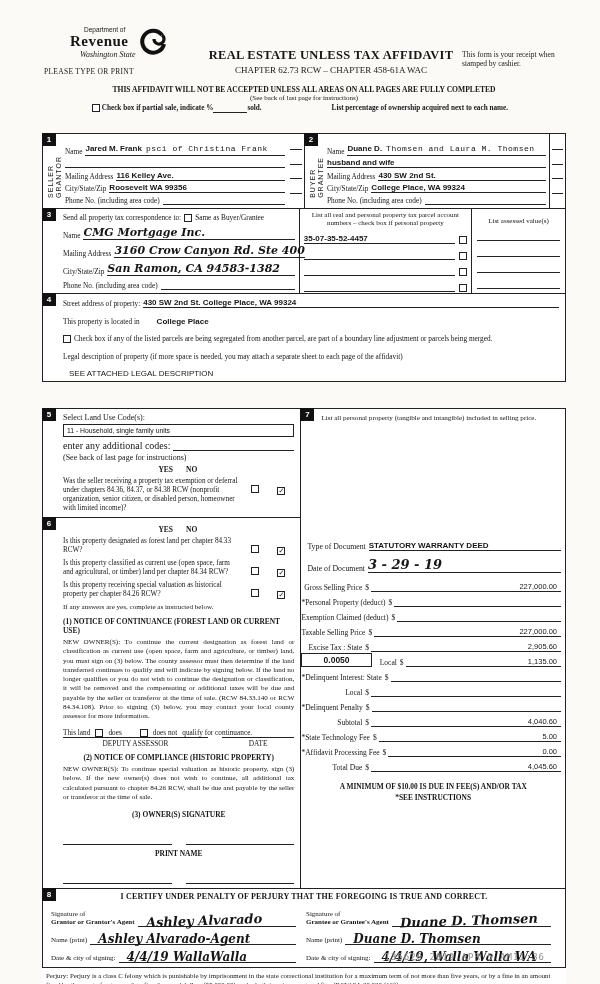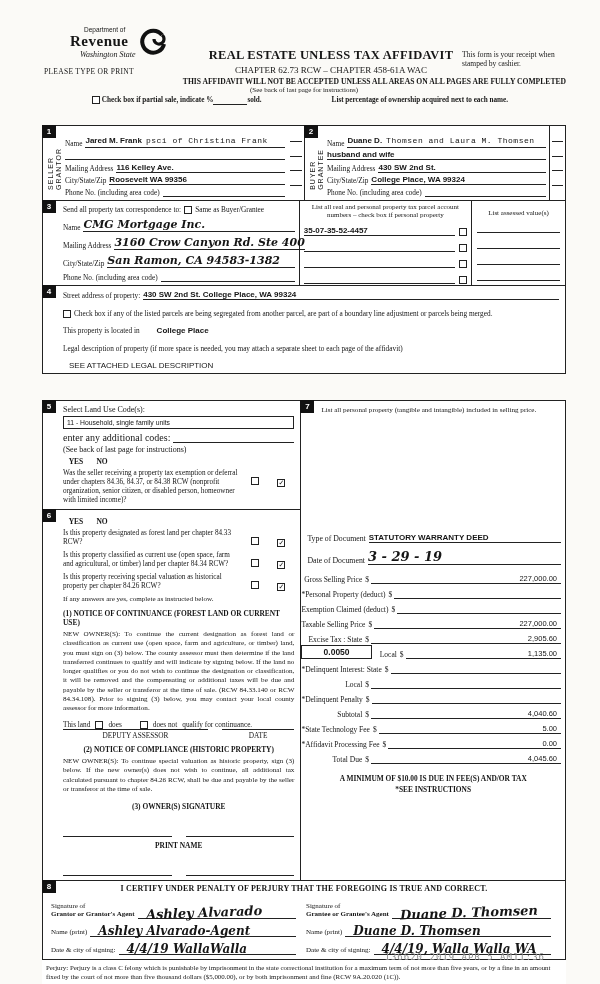--- a/index.html
+++ b/index.html
@@ -13,21 +13,21 @@
   .logo{display:flex;align-items:center;gap:2px;margin-left:28px;}
   .logo-txt{line-height:1;}
   .logo-dept{font:6.5px "Liberation Sans",sans-serif;margin-left:14px;}
   .logo-rev{font:bold 15px "Liberation Serif",serif;letter-spacing:.5px;}
   .logo-state{font:italic 8px "Liberation Serif",serif;margin-left:10px;}
   .ptp{font:7.5px "Liberation Serif",serif;margin:8px 0 0 2px;letter-spacing:.3px;}
   .hcenter{flex:1;text-align:center;padding-top:22px;}
   .title{font:bold 12.5px "Liberation Serif",serif;letter-spacing:.3px;}
   .subtitle{font:9px "Liberation Serif",serif;margin-top:2px;}
   .hright{width:104px;font:7.5px "Liberation Serif",serif;padding-top:24px;line-height:1.25;}
-  .warnline{text-align:right;font:bold 7.6px "Liberation Serif",serif;margin-top:1px;}
+  .warnline{text-align:center;font:bold 7.6px "Liberation Serif",serif;margin-top:9px;}
   .seeback{text-align:center;font:7px "Liberation Serif",serif;}
   .cbline{display:flex;align-items:center;font:bold 7.2px "Liberation Serif",serif;margin:1px 0 20px 0;}
   .cbline .ul{min-width:34px;flex:0 0 34px;}
   
   .cb{display:inline-block;box-sizing:border-box;width:8px;height:8px;border:1px solid #222;
       font:7px "DejaVu Sans",sans-serif;line-height:7px;text-align:center;vertical-align:-1px;background:#fff;}
   .ul{border-bottom:1px solid #222;min-height:9px;flex:1;}
   .fline{display:flex;align-items:flex-end;gap:3px;}
   .lbl{font:7.3px "Liberation Serif",serif;white-space:nowrap;}
   .bfill{font:bold 8px "Liberation Sans",sans-serif;white-space:nowrap;}
@@ -60,21 +60,21 @@
   .prow{display:flex;align-items:flex-end;gap:4px;margin-top:6px;}
   .sec4{position:relative;border-top:1px solid #222;height:88px;box-sizing:border-box;
         padding:4px 6px 3px 20px;display:flex;flex-direction:column;justify-content:space-between;}
   .gap{height:26px;}
   
   .mainrow{display:flex;min-height:438px;}
   .mcolL{position:relative;width:49.5%;box-sizing:border-box;border-right:1px solid #222;}
   .mcolR{position:relative;width:50.5%;box-sizing:border-box;}
   .sec5{position:relative;border-bottom:1px solid #222;padding:4px 6px 4px 20px;box-sizing:border-box;}
   .codebox{border:1px solid #222;font:6.8px "Liberation Sans",sans-serif;padding:2px 3px;margin:2px 0 3px 0;}
-  .ynhead{display:flex;justify-content:flex-start;font:bold 7.5px "Liberation Serif",serif;margin-top:3px;}
+  .ynhead{display:flex;justify-content:center;font:bold 7.5px "Liberation Serif",serif;margin-top:3px;}
   .ynhead span{width:26px;text-align:center;}
   .qrow{display:flex;align-items:flex-start;margin-top:3px;}
   .qtext{flex:1;font:7.2px "Liberation Serif",serif;line-height:1.25;padding-right:4px;}
   .qcb{width:26px;text-align:center;padding-top:1px;}
   .sec6{position:relative;padding:4px 6px 4px 20px;box-sizing:border-box;}
   .para{font:7.1px "Liberation Serif",serif;line-height:1.3;text-align:justify;margin-top:3px;}
   .ctitle{font:bold 7.4px "Liberation Serif",serif;margin-top:5px;}
   .landline{display:flex;align-items:flex-end;gap:5px;font:7.3px "Liberation Serif",serif;margin-top:7px;}
   .sigsplit{display:flex;gap:14px;margin-top:0;font:7.3px "Liberation Serif",serif;}
   .sigsplit>div{border-top:1px solid #222;text-align:center;padding-top:1px;}
@@ -292,26 +292,26 @@
       </div>
     </div>
 
     <div class="sec4">
       <div class="numbox">4</div>
       <div class="fline">
         <span class="lbl">Street address of property:</span>
         <span class="ul bfill">430 SW 2nd St.  College Place, WA 99324</span>
       </div>
       <div class="fline">
+        <span class="lbl">This property is located in</span>
+        <span class="bfill" style="margin-left:14px">College Place</span>
+      </div>
+      <div class="fline">
         <span class="cb"></span>
         <span class="lbl" style="white-space:normal">Check box if any of the listed parcels are being segregated from another parcel, are part of a boundary line adjustment or parcels being merged.</span>
-      </div>
-      <div class="fline">
-        <span class="lbl">This property is located in</span>
-        <span class="bfill" style="margin-left:14px">College Place</span>
       </div>
       <div class="lbl">Legal description of property (if more space is needed, you may attach a separate sheet to each page of the affidavit)</div>
       <div class="bfill" style="font-weight:normal;margin-left:6px">SEE ATTACHED LEGAL DESCRIPTION</div>
     </div>
   </div>
 
   <div class="gap"></div>
 
   <div class="formbox mainrow">
 

